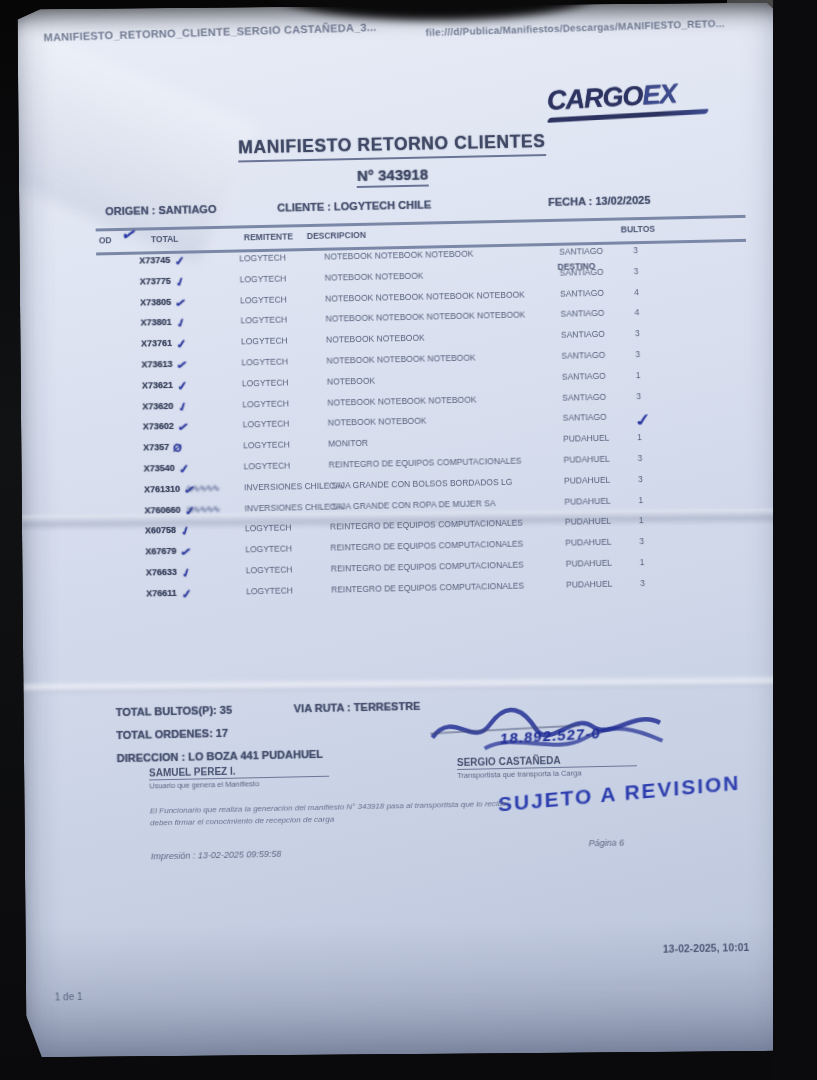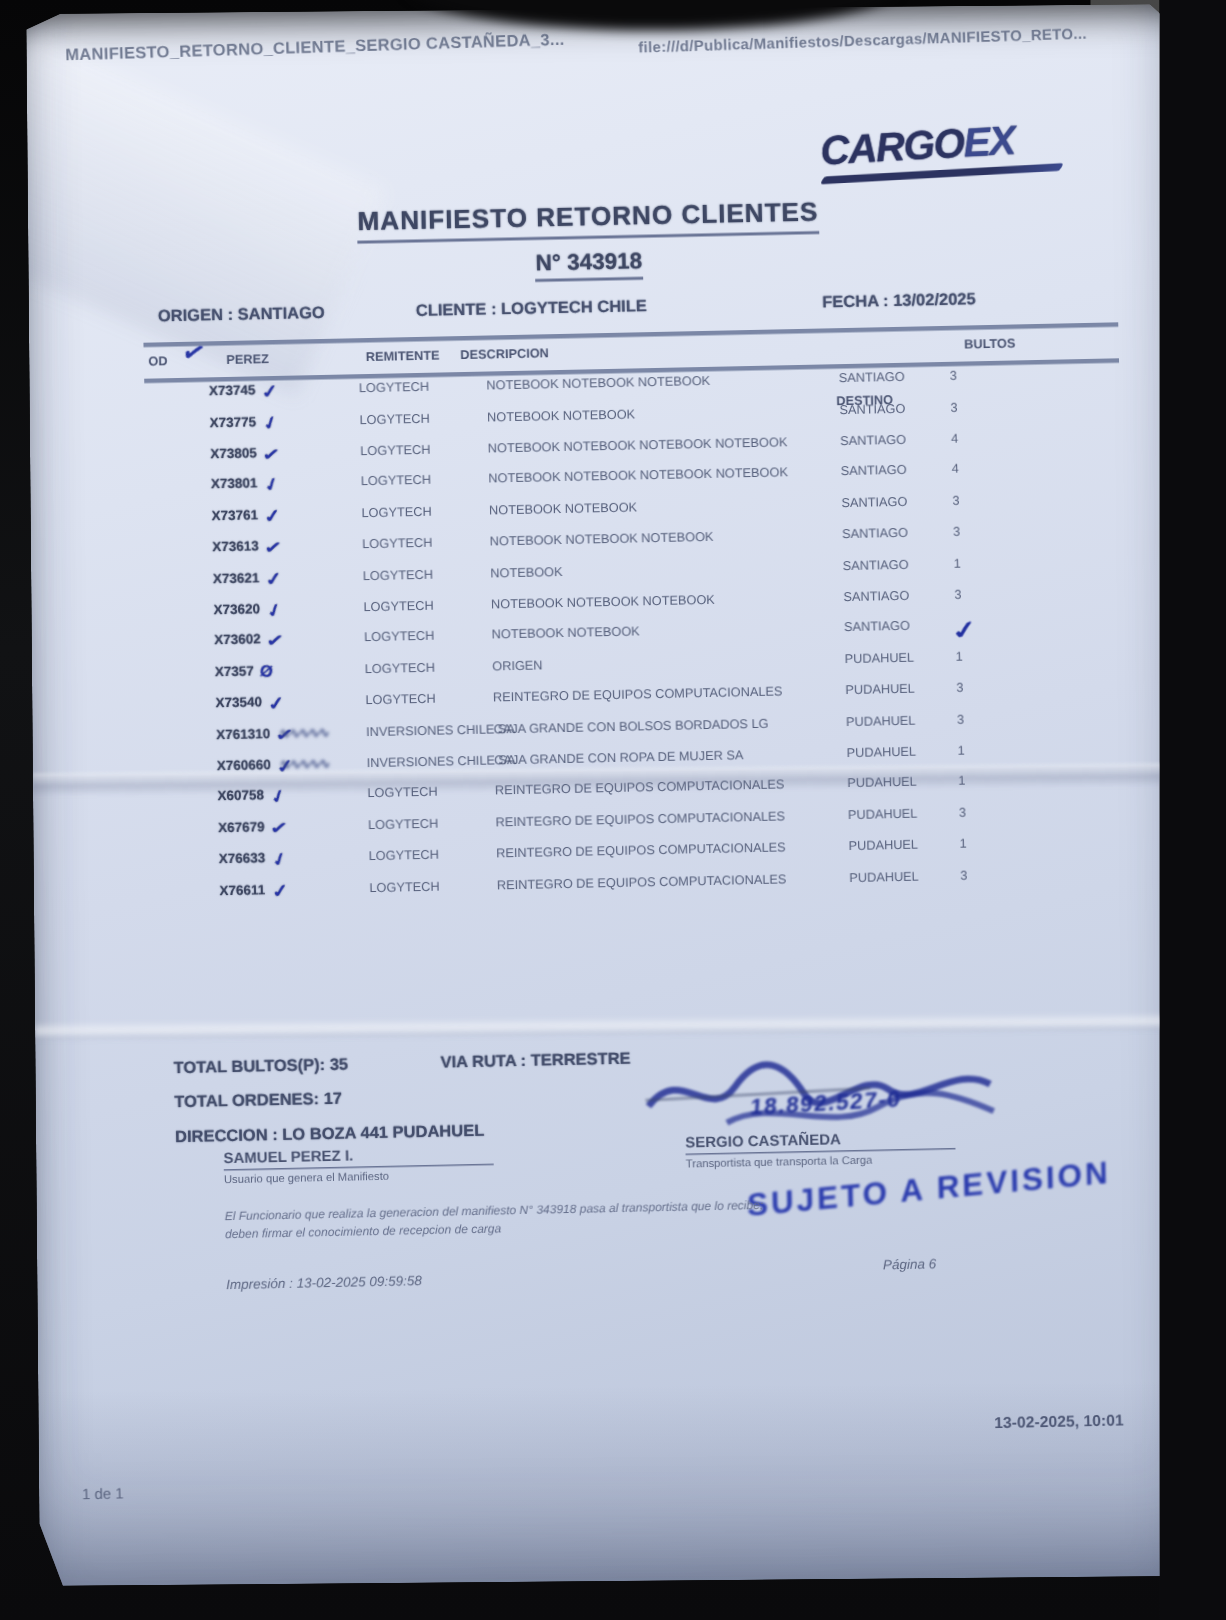--- a/index.html
+++ b/index.html
@@ -144,25 +144,25 @@
       <div class="fields">
         <span class="f-origen">ORIGEN : SANTIAGO</span>
         <span class="f-cliente">CLIENTE : LOGYTECH CHILE</span>
         <span class="f-fecha">FECHA : 13/02/2025</span>
       </div>
 
       <div class="table">
         <div class="rule r1"></div>
         <div class="thead" id="thead">
             <span style="left: 3px;">OD</span>
-            <span style="left: 55px;">PEREZ</span>
+            <span style="left: 55px;">TOTAL</span>
             <span style="left: 148px;">REMITENTE</span>
             <span style="left: 211px;">DESCRIPCION</span>
             <span style="left: 461px; margin-top: 36px;">DESTINO</span>
-            <span style="left: 532px; padding-left: 15px;">BULTOS</span>
+            <span style="left: 510px; padding-left: 15px;">BULTOS</span>
           </div>
         <div class="hdr-scrawl">✓</div>
         <div class="rule r2"></div>
         <div class="rows" id="rows">
             <div class="t-row" style="top: 0px;">
               <span class="c-guia">X73745<span class="chk">✓</span></span>
               <span class="c-rem">LOGYTECH</span>
               <span class="c-desc">NOTEBOOK NOTEBOOK NOTEBOOK</span>
               <span class="c-dest">SANTIAGO</span>
               <span class="c-bul">3</span>
@@ -221,21 +221,21 @@
               <span class="c-rem">LOGYTECH</span>
               <span class="c-desc">NOTEBOOK NOTEBOOK</span>
               <span class="c-dest">SANTIAGO</span>
               <span class="c-bul">
                 <span class="bul-chk">✓</span>
               </span>
             </div>
             <div class="t-row" style="top: 187.2px;">
               <span class="c-guia">X7357<span class="mark-circle">Ø</span></span>
               <span class="c-rem">LOGYTECH</span>
-              <span class="c-desc">ORIGEN</span>
+              <span class="c-desc">MONITOR</span>
               <span class="c-dest">PUDAHUEL</span>
               <span class="c-bul">1</span>
             </div>
             <div class="t-row" style="top: 208px;">
               <span class="c-guia">X73540<span class="chk">✓</span></span>
               <span class="c-rem">LOGYTECH</span>
               <span class="c-desc">REINTEGRO DE EQUIPOS COMPUTACIONALES</span>
               <span class="c-dest">PUDAHUEL</span>
               <span class="c-bul">3</span>
             </div>

